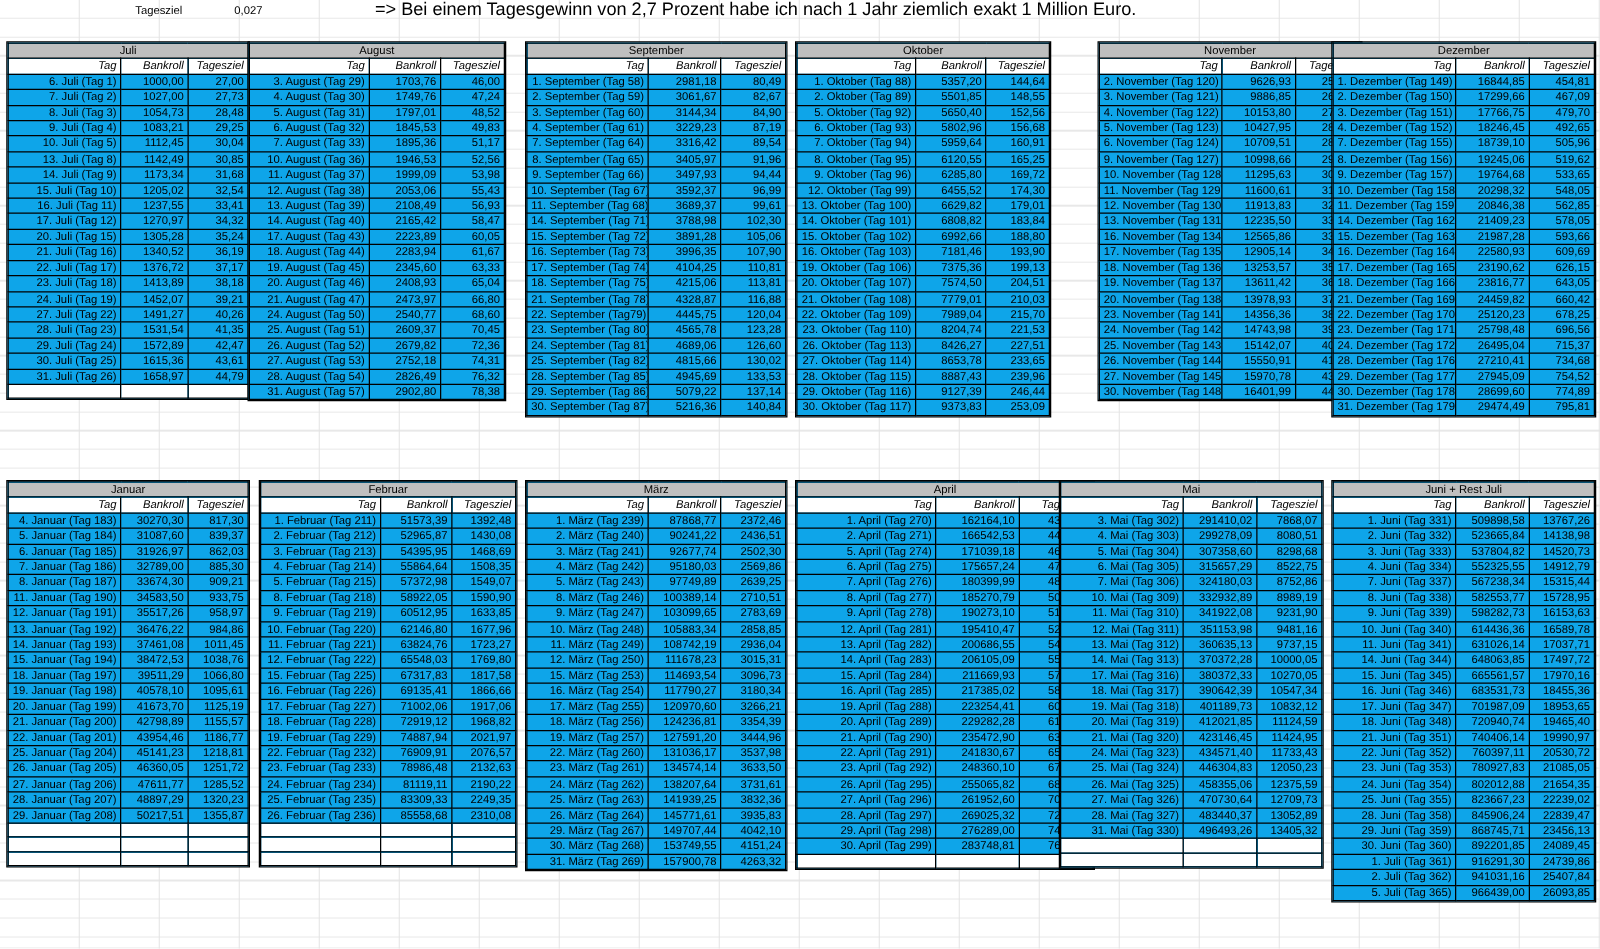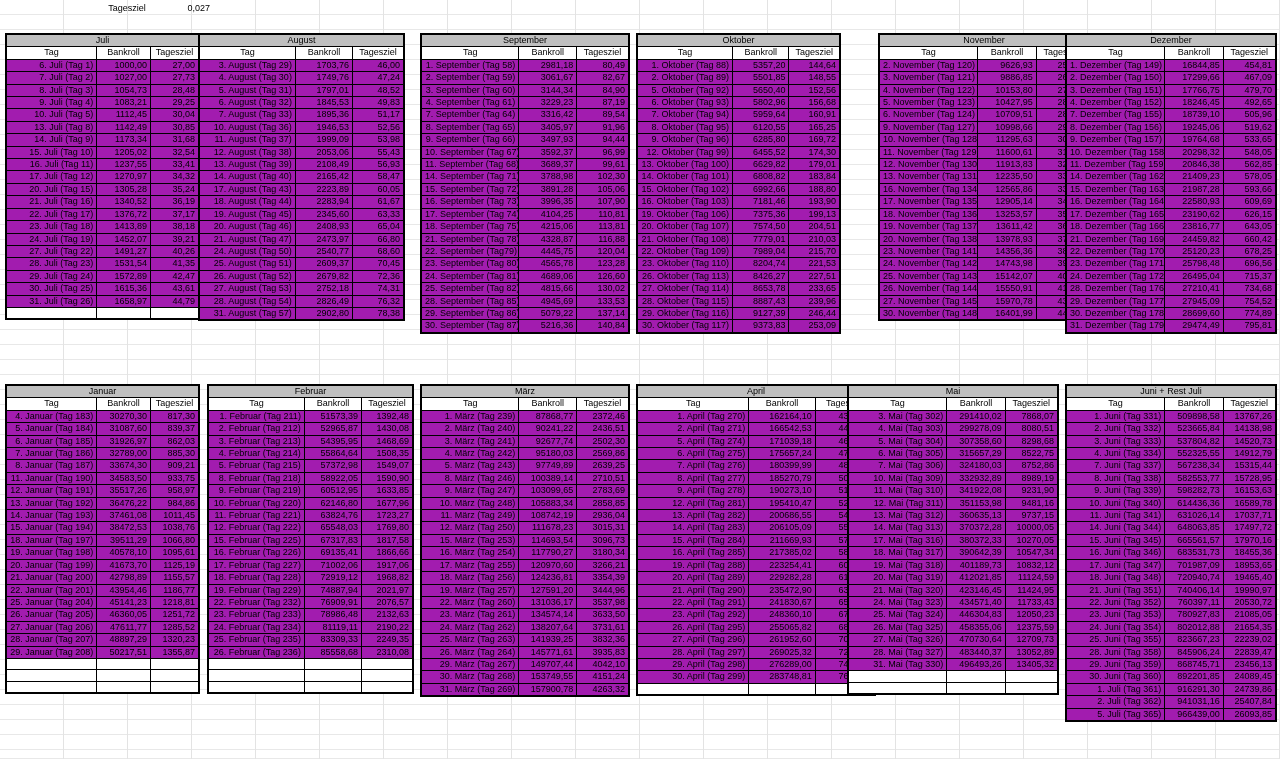--- a/index.html
+++ b/index.html
@@ -70,21 +70,21 @@
   .block {
     position: absolute;
     border: 1px solid #000;
     background: #ffffff;
     box-sizing: border-box;
   }
   table.month {
     border-collapse: collapse;
     table-layout: fixed;
     width: 100%;
-    background: #a21caf;
+    background: #0ea5e9;
   }
   table.month td, table.month th {
     border: 1px solid #000;
     padding: 0 3px;
     height: 11.4px;
     line-height: 11.4px;
     font-size: 9px;
     font-weight: normal;
     overflow: hidden;
     white-space: nowrap;
@@ -93,41 +93,43 @@
   .m-title {
     background: #bfbfbf;
     text-align: center;
     font-weight: bold;
     font-size: 9px;
     height: 13px;
     line-height: 13px;
     border: 1px solid #000;
   }
   .c-head {
-    text-align: center;
+    text-align: right;
     background: #ffffff;
     border: 1px solid #000;
+    font-style: italic;
   }
   .c-day   { text-align: right; padding-right: 4px; }
   .c-num   { text-align: right; padding-right: 4px; }
   .c-empty { background: #ffffff; }
 
   
   col.w-day  { width: 47%; }
   col.w-bank { width: 28%; }
   col.w-goal { width: 25%; }
 </style>
 </head>
 <body>
 
 <div class="sheet">
 
   <div class="banner">
     <div class="banner-label">Tagesziel</div>
     <div class="banner-value">0,027</div>
+    <div class="banner-note">=&gt; Bei einem Tagesgewinn von 2,7 Prozent habe ich nach 1 Jahr ziemlich exakt 1 Million Euro.</div>
   </div>
 
   <div id="blocks">
       <div class="block" style="left: 5px; top: 33px; width: 195px;">
         <table class="month">
           <colgroup>
             <col class="w-day">
             <col class="w-bank">
             <col class="w-goal">
           </colgroup>

